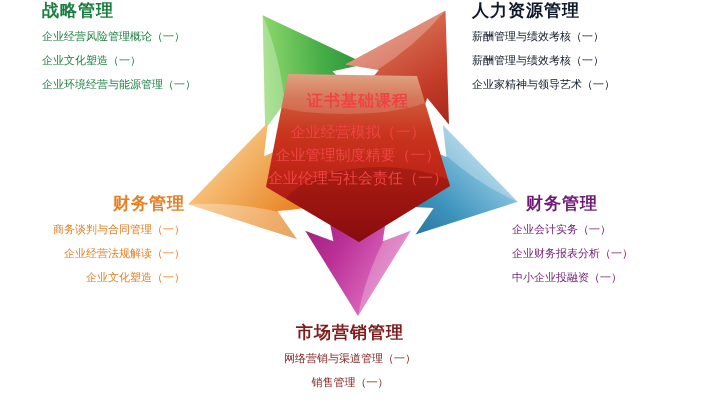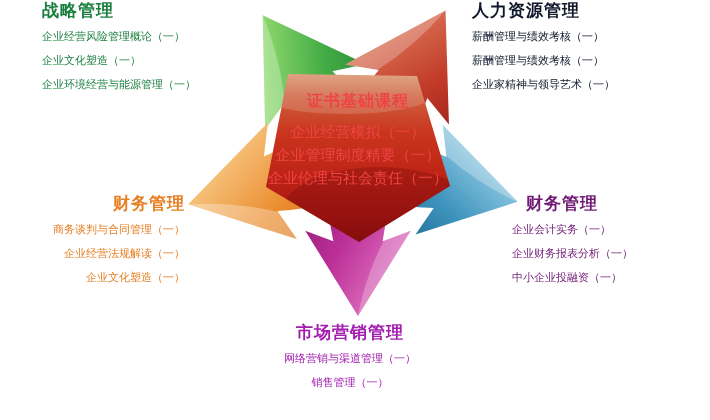--- a/index.html
+++ b/index.html
@@ -7,21 +7,21 @@
     position:relative;width:710px;height:420px;background:#ffffff;overflow:hidden;
     font-family:"Liberation Sans","DejaVu Sans",sans-serif;
   }
   .canvas svg{position:absolute;left:0;top:0;}
   .branch{position:absolute;}
   .btitle{font-size:17px;font-weight:bold;line-height:22px;margin-bottom:2px;letter-spacing:1px;}
   .bitem{font-size:11px;line-height:24px;white-space:nowrap;}
   .c-strategy{color:#1a7f3e;}
   .c-hr{color:#0f172a;}
   .c-finance{color:#701a75;}
-  .c-marketing{color:#a21caf;}
+  .c-marketing{color:#7f1d1d;}
   .c-admin{color:#e67e22;}
   #b-strategy{left:10px;top:10;width:240px;text-align:left;margin-left:32px;}
   #b-hr{left:472px;top:10;width:235px;text-align:left;}
   #b-finance{left:512px;top:193px;width:195px;text-align:left;}
   #b-marketing{left:230px;top:322px;width:240px;text-align:center;}
   #b-admin{left:5px;top:193px;width:180px;text-align:right;}
   #center-block{
     position:absolute;left:256px;top:90px;width:204px;text-align:center;color:#ef4444;
   }
   #center-block .ctitle{font-size:16px;font-weight:bold;line-height:22px;margin-bottom:8px;letter-spacing:1px;}

